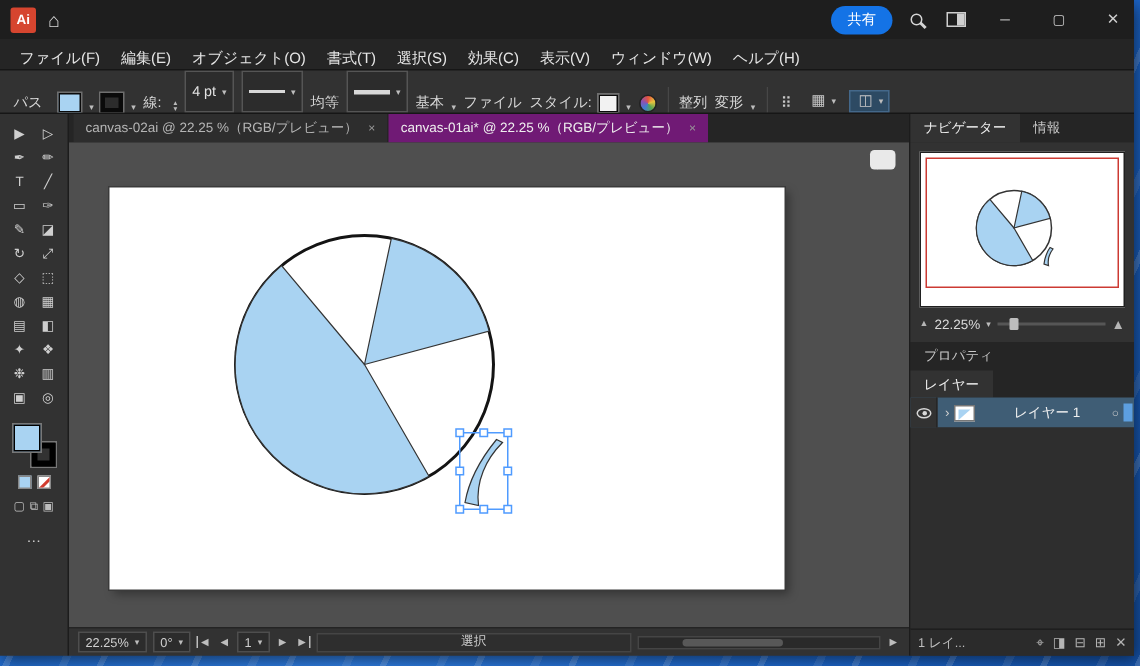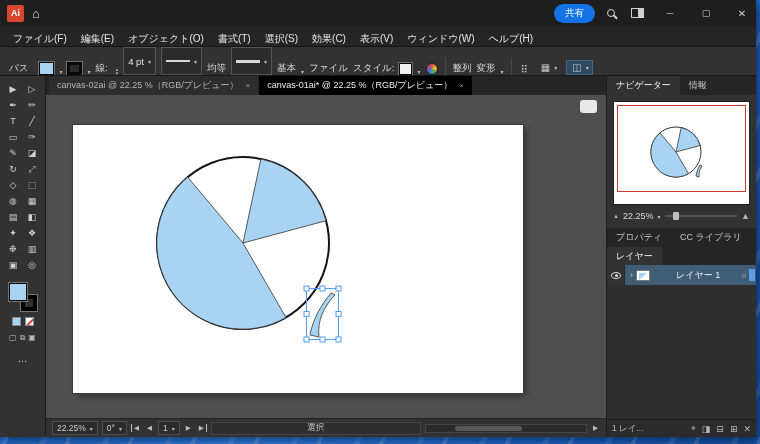--- a/index.html
+++ b/index.html
@@ -65,21 +65,21 @@
   .mini-blue { width:9px; height:9px; background:var(--shape-blue); border:1px solid #888; }
   .mini-none { width:9px; height:9px; background:#fff; border:1px solid #888; position:relative; overflow:hidden; }
   .mini-none::after { content:''; position:absolute; left:-2px; top:3px; width:13px; height:1.5px; background:#d23b2e; transform:rotate(-45deg); }
   .draw-modes { display:flex; gap:3px; margin-top:7px; color:#bdbdbd; font-size:8px; }
   .tb-ellipsis { margin-top:10px; color:#cfcfcf; font-size:10px; }
 
   
   .doc-area { flex:1; display:flex; flex-direction:column; min-width:0; }
   .tabrow { height:19px; background:#252525; display:flex; align-items:stretch; padding-left:3px; gap:1px; flex:0 0 auto; }
   .doc-tab { display:flex; align-items:center; gap:7px; padding:0 8px; font-size:9px; color:#b5b5b5; background:#2d2d2d; white-space:nowrap; }
-  .doc-tab.active { background:#000000; color:#efefef; }
+  .doc-tab.active { background:#701a75; color:#efefef; }
   .doc-tab .close { font-size:8px; color:#9a9a9a; }
   .canvas { flex:1; position:relative; background:#4f4f4f; overflow:hidden; }
   .artboard { position:absolute; left:27px; top:30px; width:450px; height:268px; background:#fff;
               box-shadow:0 0 0 1px #3a3a3a, 3px 3px 6px rgba(0,0,0,.35); }
   .blue-shape { fill:var(--shape-blue); stroke:#333; stroke-width:0.8; }
   .sel-stroke { stroke:var(--selection-blue); fill:none; stroke-width:1; }
   .handle { fill:#fff; stroke:var(--selection-blue); stroke-width:1; }
   .comment-bubble { position:absolute; top:5px; right:9px; width:17px; height:13px; background:#e9e9e9; border-radius:3px; }
   .comment-bubble::after { content:''; position:absolute; left:3px; bottom:-4px; border:4px solid transparent; border-top-color:#e9e9e9; border-left-width:2px; }
 
@@ -364,21 +364,20 @@
           <span class="caret">▾</span>
           <span class="nav-slider">
             <span class="nav-thumb"></span>
           </span>
           <span class="mtn-l">▲</span>
         </div>
       </div>
 
       <div class="rp-tabs">
         <span class="rp-tab">プロパティ</span>
-        <span class="rp-tab">CC ライブラリ</span>
       </div>
 
       <div class="layers-tabrow">
         <span class="rp-tab active">レイヤー</span>
       </div>
 
       <div class="layer-row">
         <span class="eye-cell">
           <span class="eye"></span>
         </span>

